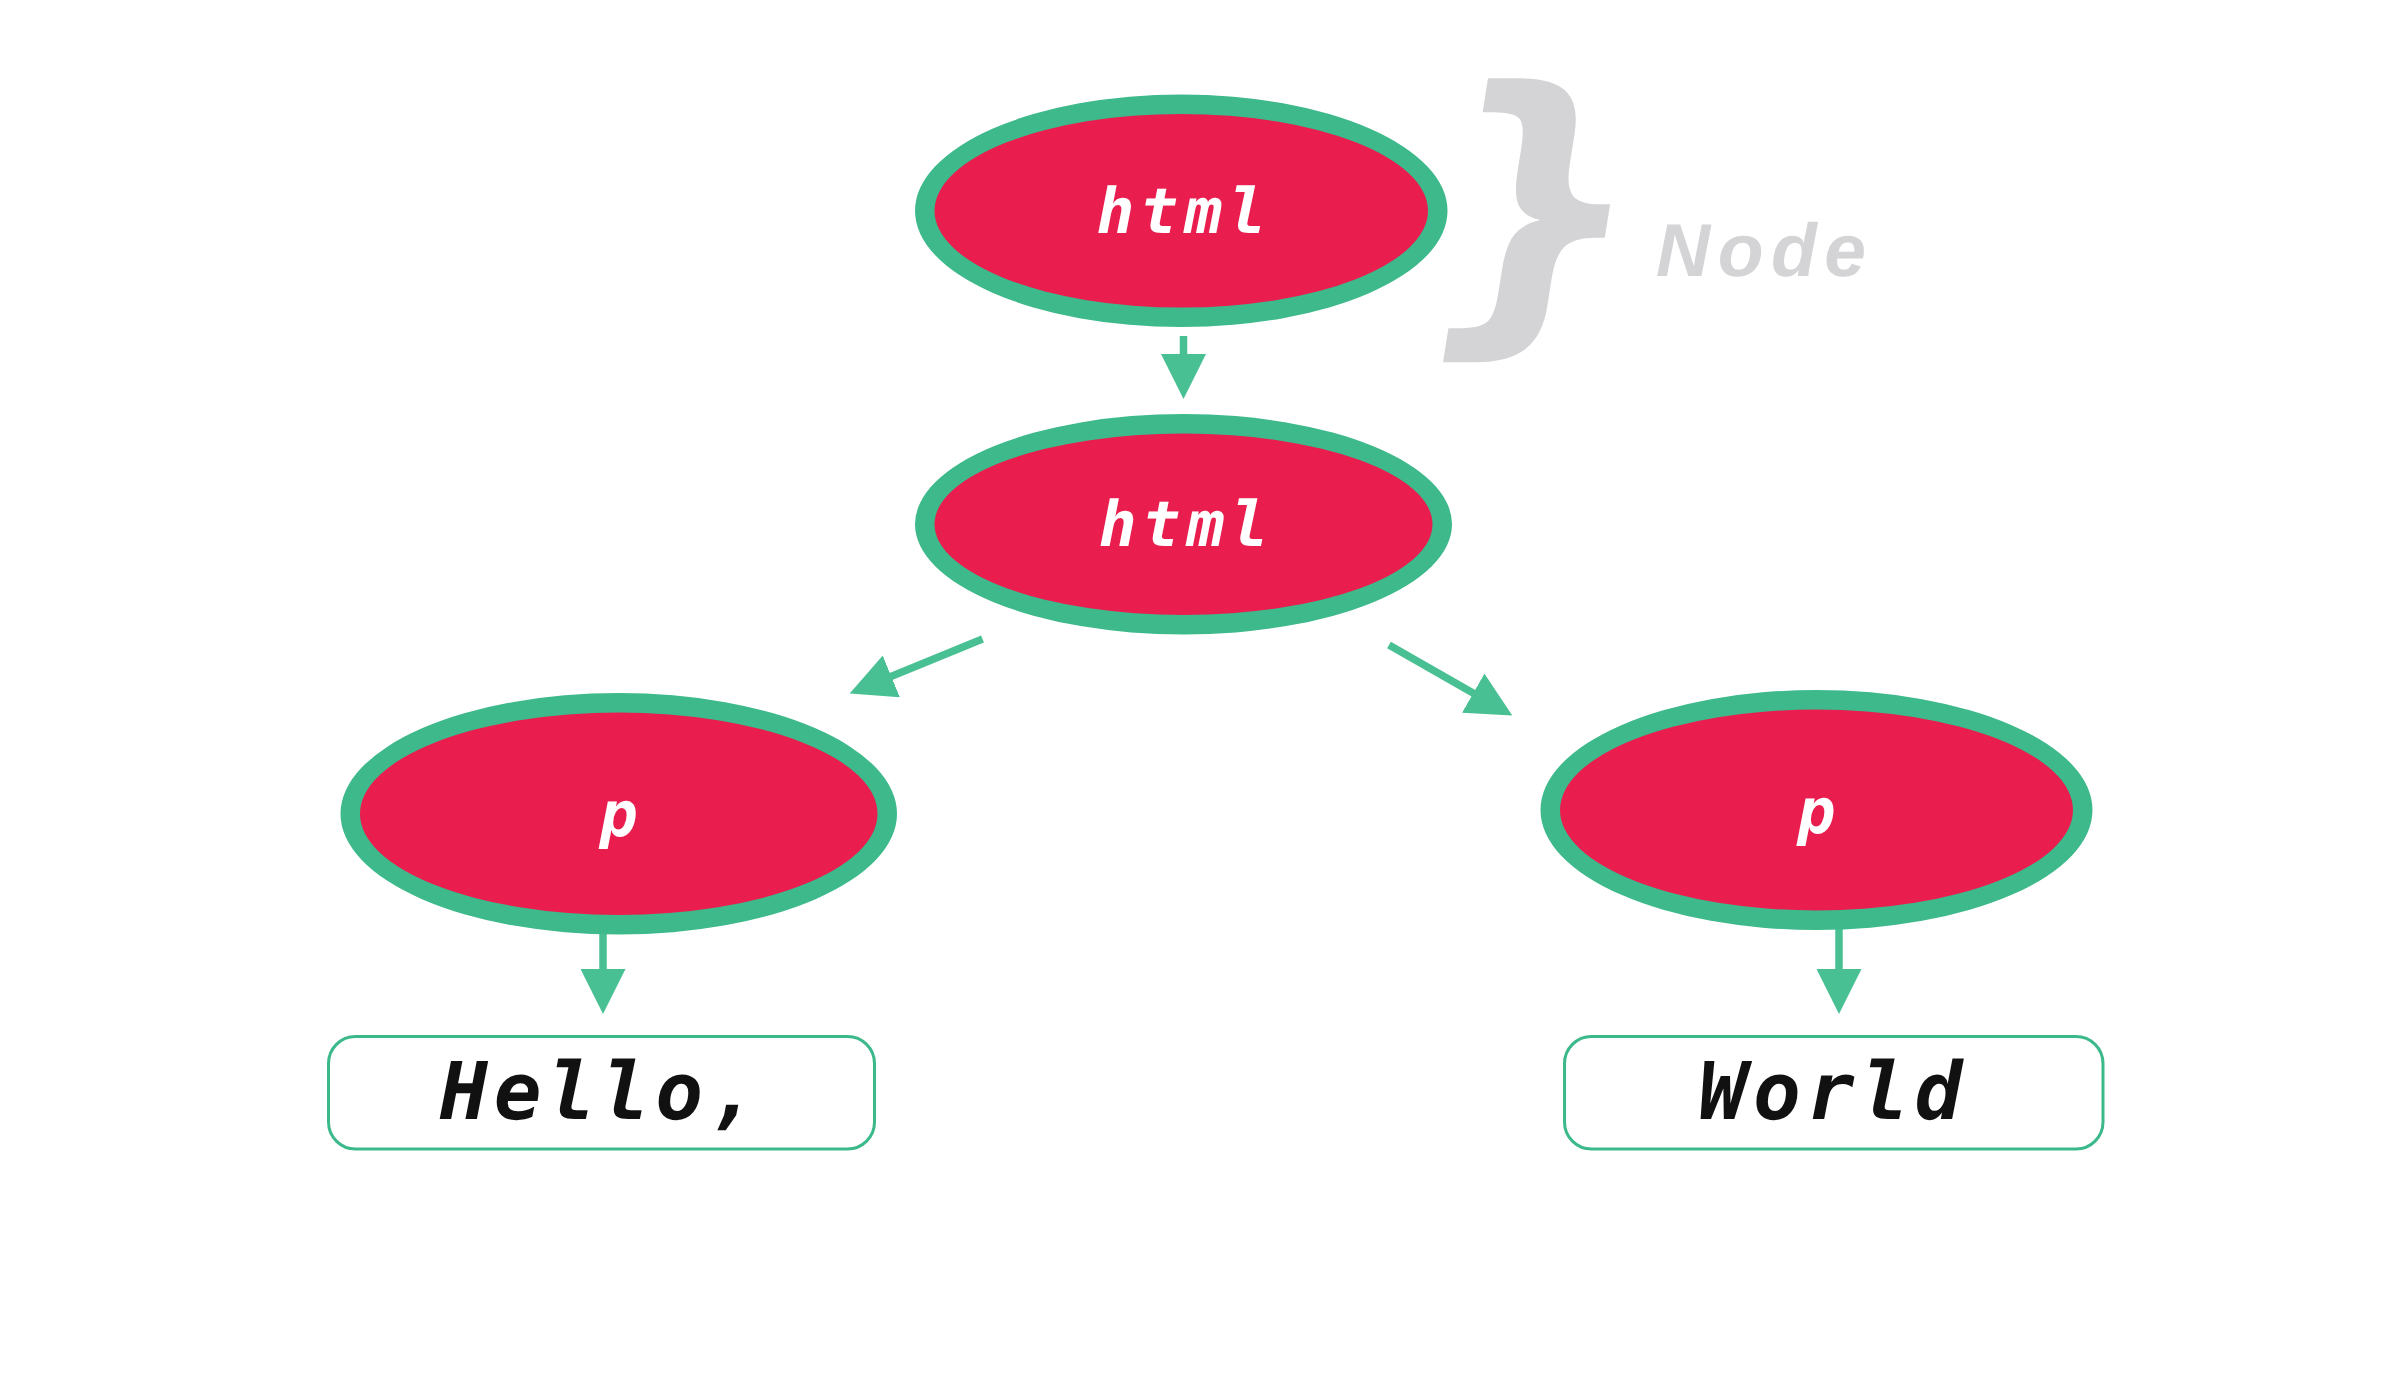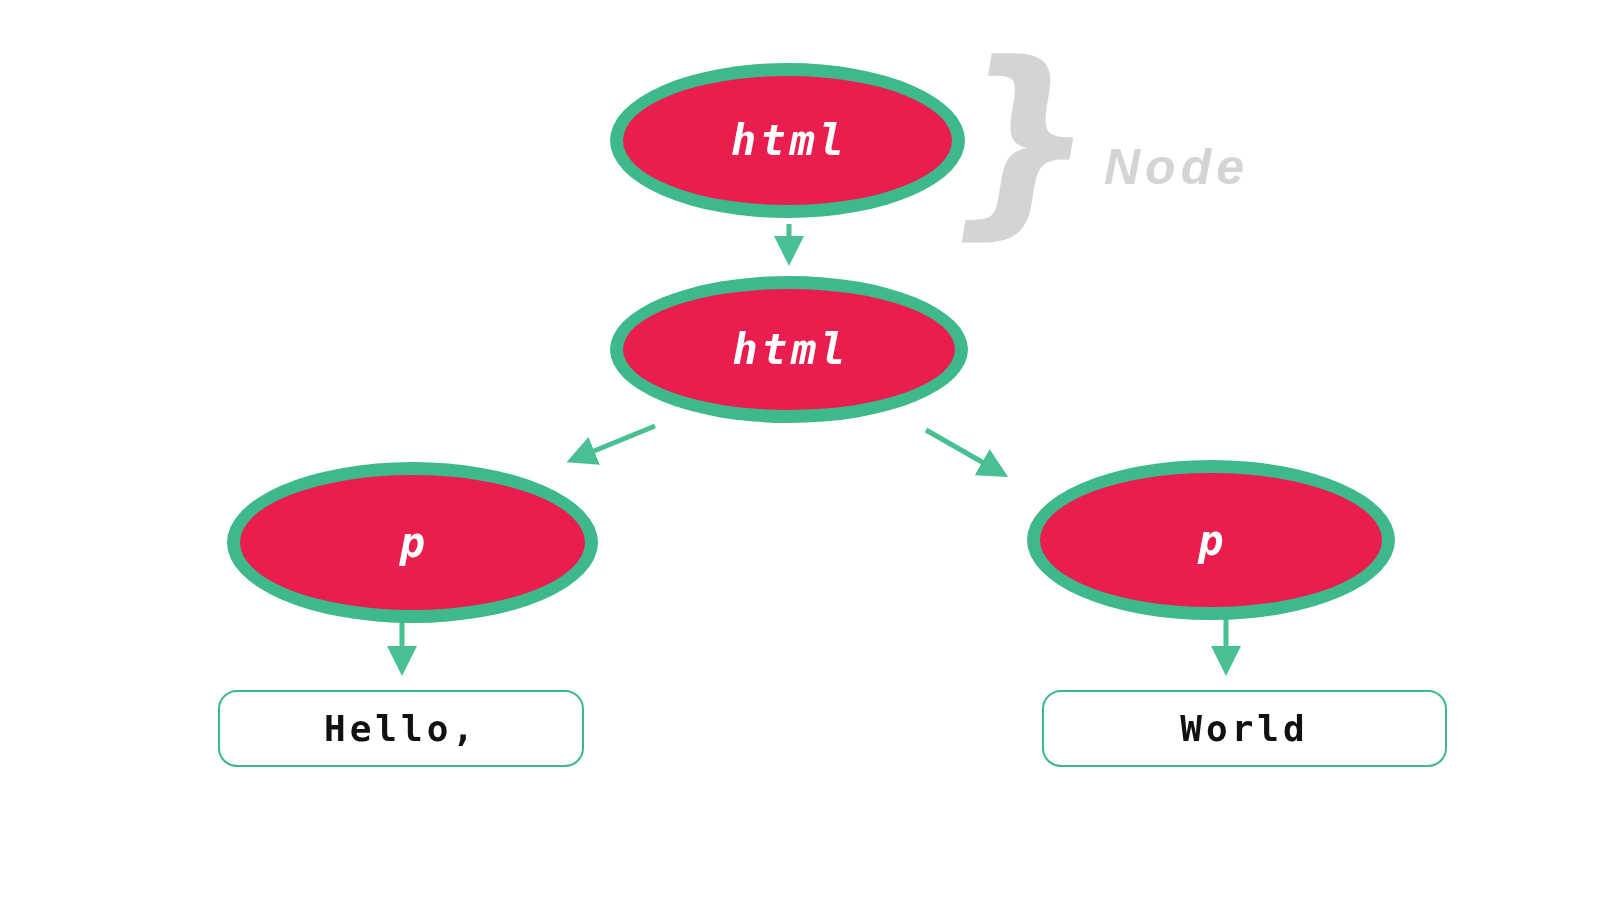--- a/index.html
+++ b/index.html
@@ -43,26 +43,26 @@
   .node-p-left{left:227px;top:462px;width:371px;height:161px;}
   .node-p-right{left:1027px;top:460px;width:368px;height:160px;}
   .leaf{
     position:absolute;
     background:var(--background);
     border:2.5px solid var(--leaf-border);
     border-radius:19px;
     display:flex;align-items:center;justify-content:center;
   }
   .leaf-hello{left:218px;top:690px;width:366px;height:77px;}
-  .leaf-world{left:1042px;top:690px;width:405px;height:77px;}
+  .leaf-world{left:1042px;top:690px;width:361px;height:77px;}
   .leaf-label{
     color:var(--leaf-text);
     font-family:"DejaVu Sans Mono", monospace;
-    font-weight:bold;
-    font-size:36px;letter-spacing:4px;
+    font-weight:bold;font-style:italic;
+    font-size:53px;letter-spacing:4px;
   }
   .brace{
     position:absolute;
     left:952px;top:38px;
     width:130px;height:210px;
     color:var(--annotation-gray);
     font-family:"DejaVu Sans", sans-serif;
     font-weight:bold;
     font-size:205px;line-height:200px;
     transform:skewX(-9deg);

